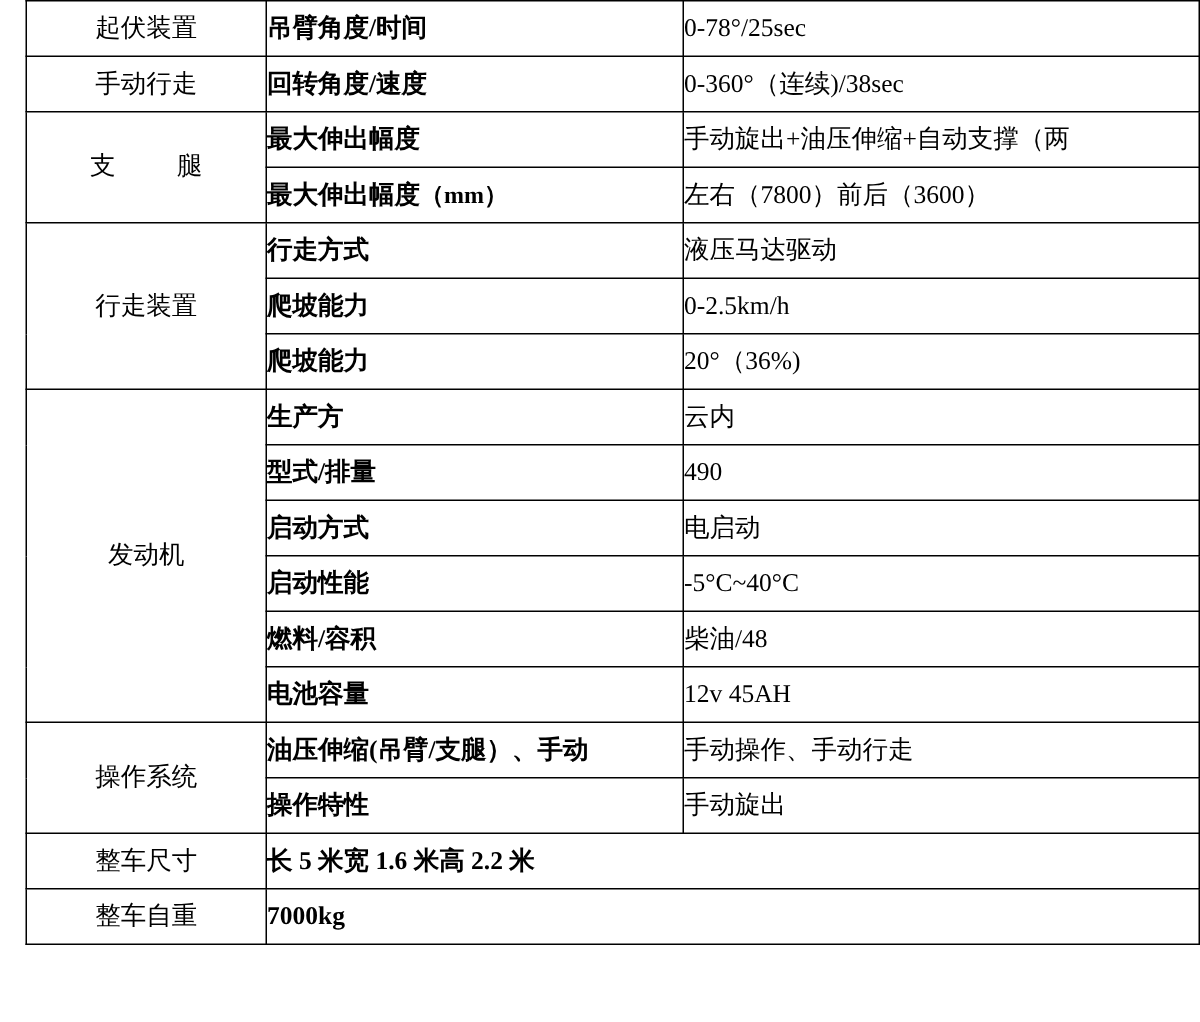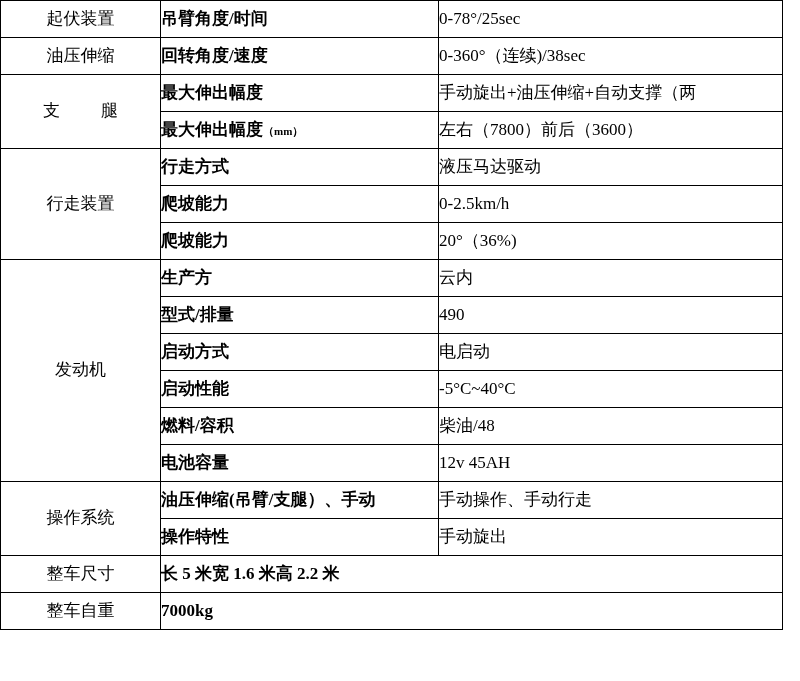--- a/index.html
+++ b/index.html
@@ -16,21 +16,21 @@
   }
   .page {
     position: relative;
     width: 800px;
     height: 681px;
     box-sizing: border-box;
   }
   table.spec {
     border-collapse: collapse;
     width: 782px;
-    margin-left: 0;
+    margin-left: 17px;
     margin-top: 0px;
     table-layout: fixed;
   }
   table.spec td {
     border: 1px solid #000000;
     padding: 0;
     vertical-align: middle;
     font-size: 17px;
     line-height: 1.2;
   }
@@ -52,21 +52,21 @@
     padding-left: 9px;
     font-size: 16.5px;
     font-weight: bold;
   }
   td.val {
     padding-left: 9px;
     font-size: 16.5px;
   }
   .row-h { height: 37px; }
   .small-unit {
-    font-size: 11px;
+    font-size: 16px;
   }
   .nowrap { white-space: nowrap; }
 </style>
 </head>
 <body>
 
 <div class="page">
 
   <table class="spec">
     <colgroup>
@@ -76,21 +76,21 @@
     </colgroup>
     <tbody>
 
       <tr class="row-h">
         <td class="cat">起伏装置</td>
         <td class="item">吊臂角度/时间</td>
         <td class="val">0-78°/25sec</td>
       </tr>
 
       <tr class="row-h">
-        <td class="cat">油压伸缩</td>
+        <td class="cat">手动行走</td>
         <td class="item">回转角度/速度</td>
         <td class="val">0-360°（连续)/38sec</td>
       </tr>
 
       <tr class="row-h">
         <td class="cat sp2" rowspan="2">支　腿</td>
         <td class="item">最大伸出幅度</td>
         <td class="val">手动旋出+油压伸缩+自动支撑（两</td>
       </tr>
 

